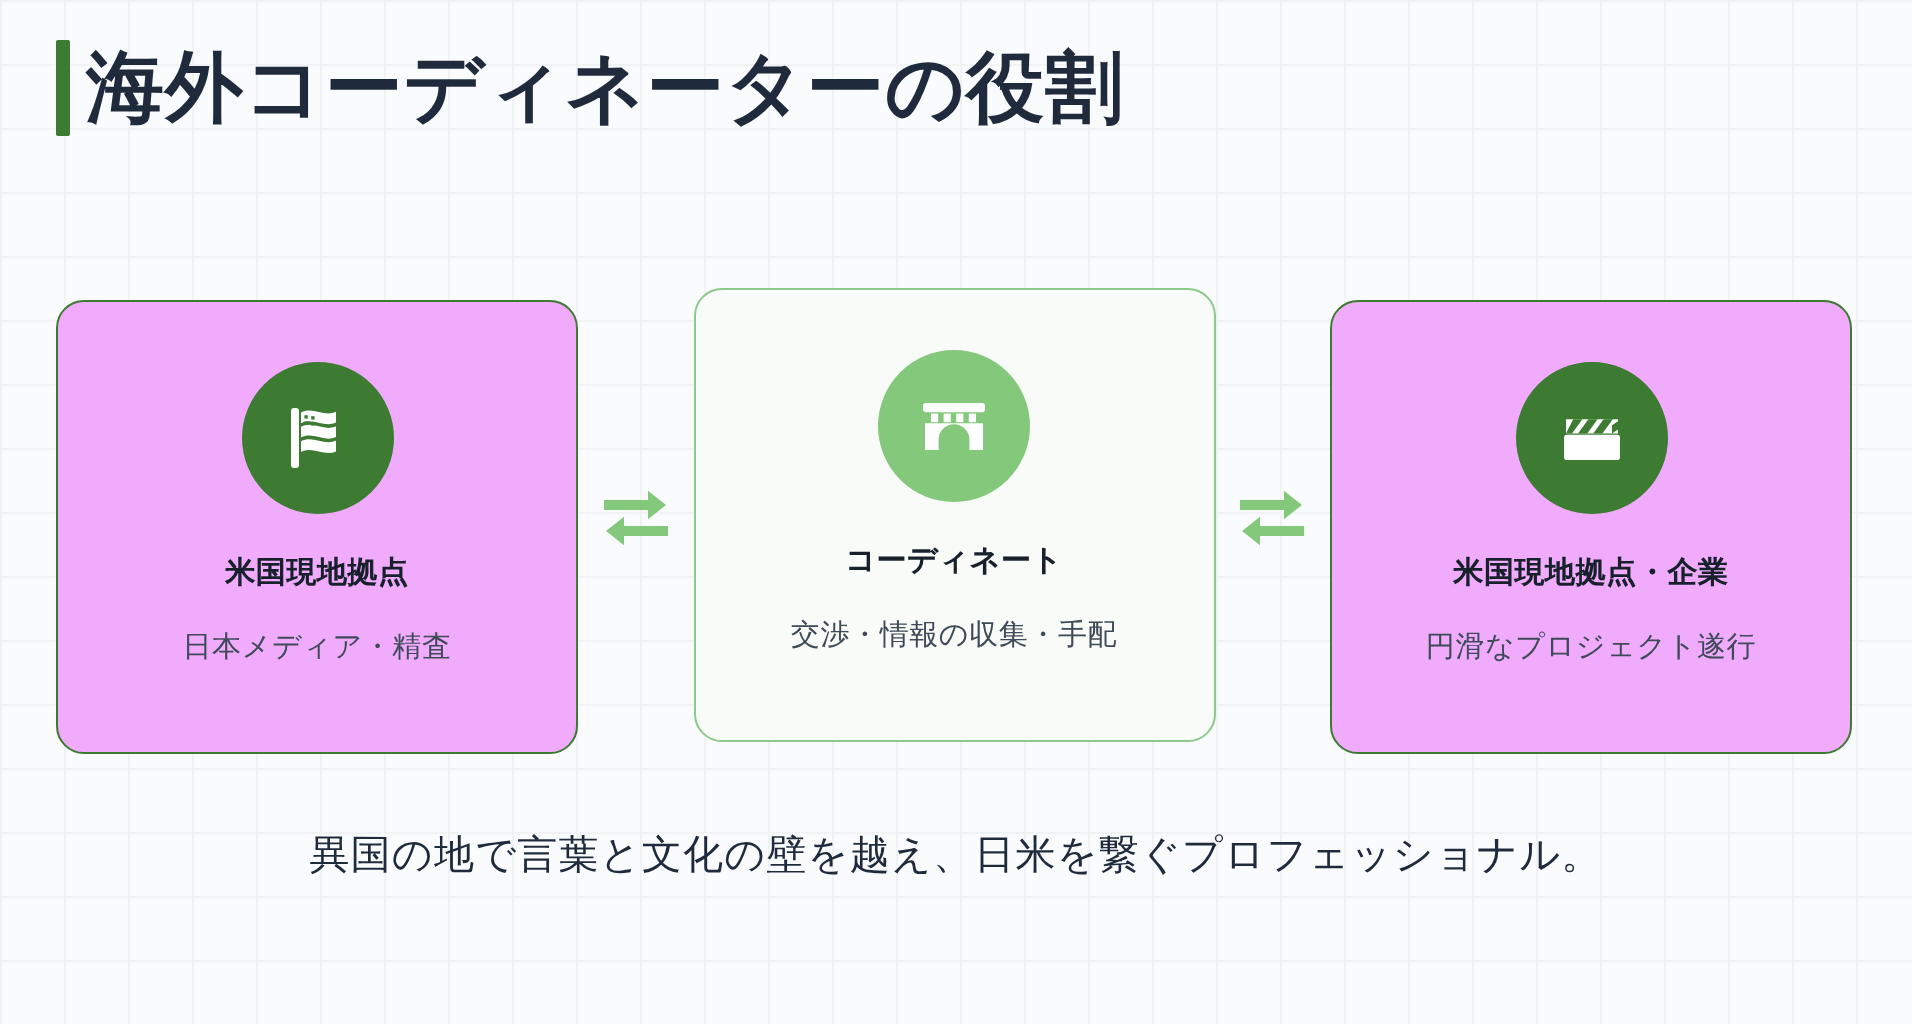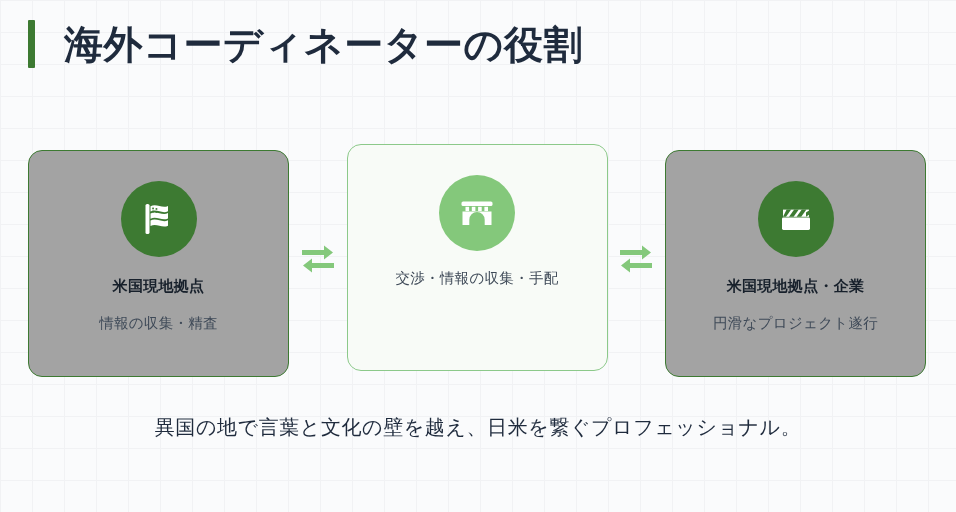--- a/index.html
+++ b/index.html
@@ -20,21 +20,21 @@
     position: relative;
   }
 
   
   .header {
     position: absolute;
     left: 28px;
     top: 20px;
     display: flex;
     align-items: center;
-    gap: 29px;
+    gap: 8px;
   }
 
   .title-accent {
     width: 7px;
     height: 48px;
     background: #3d7a32;
     border-radius: 1px;
     flex: none;
   }
 
@@ -63,21 +63,21 @@
     height: 227px;
     border-radius: 14px;
     display: flex;
     flex-direction: column;
     align-items: center;
     flex: none;
   }
 
   .card.dark {
     border: 1.6px solid #3d7a32;
-    background: #a3a3a3;
+    background: #f0abfc;
     margin-top: 12px;
   }
 
   .card.light {
     border: 1.6px solid #8cc98a;
     background: #f8fbf7;
   }
 
   .card-icon {
     width: 76px;
@@ -156,21 +156,21 @@
         </g>
         <g fill="#3d7a32">
           <rect x="14.2" y="9.6" width="1.7" height="1.7"></rect>
           <rect x="17.6" y="10.1" width="1.7" height="1.7"></rect>
           <rect x="14.2" y="12.7" width="1.7" height="1.7"></rect>
           <rect x="17.6" y="13.1" width="1.7" height="1.7"></rect>
         </g>
       </svg>
     </div>
     <div class="card-title">米国現地拠点</div>
-    <div class="card-sub">情報の収集・精査</div>
+    <div class="card-sub">日本メディア・精査</div>
   </div>
 
   <div class="connector">
     <span>
       <svg width="36" height="32" viewBox="0 0 36 32" aria-hidden="true">
         <g fill="#84c87b">
           <path d="M2 8 h22 v-4.6 l9 7.1 -9 7.1 V13 H2 z"></path>
           <path d="M34 21 h-22 v-4.6 l-9 7.1 9 7.1 V26 h22 z"></path>
         </g>
       </svg>
@@ -183,20 +183,21 @@
         <g fill="#ffffff">
           <rect x="5.5" y="9.5" width="31" height="4.6" rx="1.6"></rect>
           <rect x="9.5" y="14.8" width="3.6" height="4.3"></rect>
           <rect x="15.8" y="14.8" width="3.6" height="4.3"></rect>
           <rect x="22.1" y="14.8" width="3.6" height="4.3"></rect>
           <rect x="28.4" y="14.8" width="3.6" height="4.3"></rect>
           <path d="M6.5 19.6 h29 v13.4 h-6.8 v-5.2 a7.7 7.7 0 0 0 -15.4 0 v5.2 H6.5 z"></path>
         </g>
       </svg>
     </div>
+    <div class="card-title">コーディネート</div>
     <div class="card-sub">交渉・情報の収集・手配</div>
   </div>
 
   <div class="connector">
     <span>
       <svg width="36" height="32" viewBox="0 0 36 32" aria-hidden="true">
         <g fill="#84c87b">
           <path d="M2 8 h22 v-4.6 l9 7.1 -9 7.1 V13 H2 z"></path>
           <path d="M34 21 h-22 v-4.6 l-9 7.1 9 7.1 V26 h22 z"></path>
         </g>

